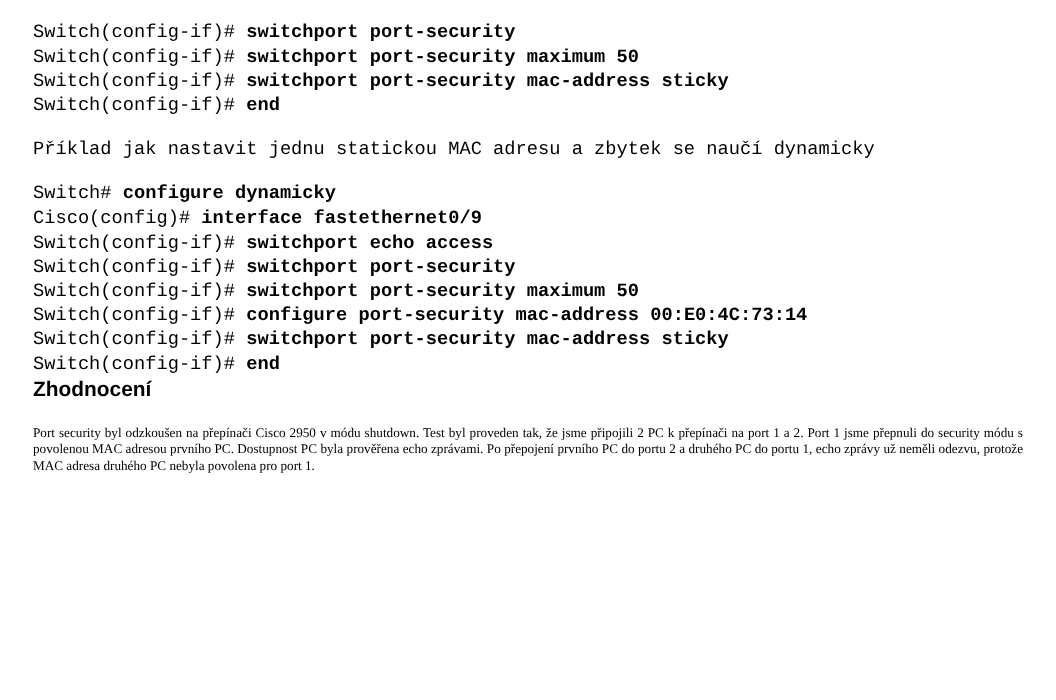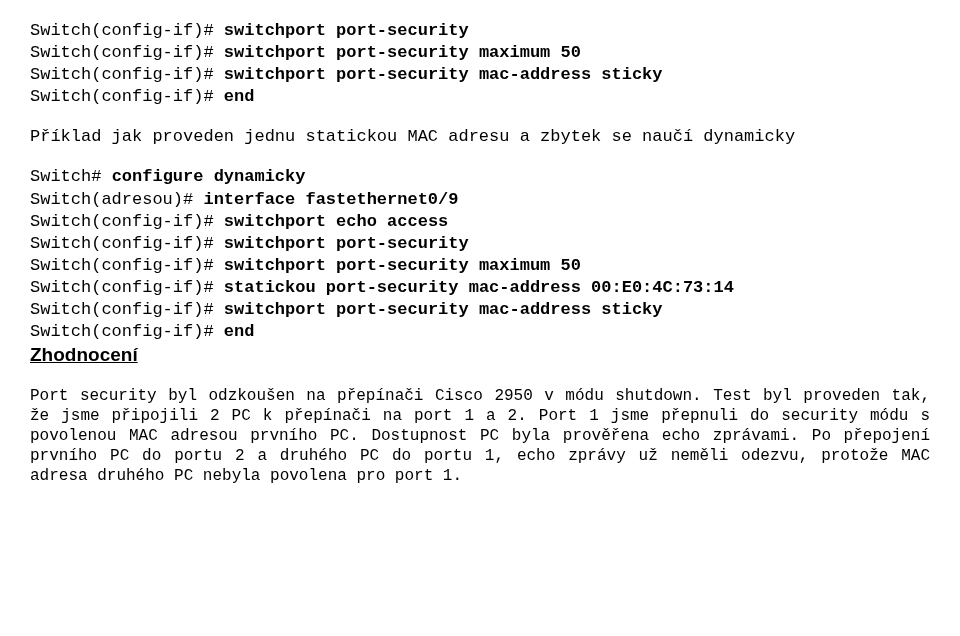--- a/index.html
+++ b/index.html
@@ -20,42 +20,42 @@
     line-height: 1.3;
   }
   .bold { font-weight: bold; }
   h2.eval {
     font-family: Arial, Helvetica, sans-serif;
     font-size: 19px;
     font-weight: bold;
     margin: 0 0 18px 0;
   }
   .para {
-    font-family: Liberation Mono, monospace;
-    font-size: 16px;
+    font-family: Liberation Serif, serif;
+    font-size: 12px;
     line-height: 1.25;
     text-align: justify;
   }
   .section-gap { margin-top: 18px; }
-  .big-gap { margin-top: 42px; text-decoration: underline; }
+  .big-gap { margin-top: 42px; }
 </style>
 </head>
 <body>
 
 <div class="mono"><span>Switch(config-if)# </span><span class="bold">switchport port-security</span>
 <span>Switch(config-if)# </span><span class="bold">switchport port-security maximum 50</span>
 <span>Switch(config-if)# </span><span class="bold">switchport port-security mac-address sticky</span>
 <span>Switch(config-if)# </span><span class="bold">end</span></div>
 
-<div class="mono section-gap">Příklad jak proveden jednu statickou MAC adresu a zbytek se naučí dynamicky</div>
+<div class="mono section-gap">Příklad jak nastavit jednu statickou MAC adresu a zbytek se naučí dynamicky</div>
 
 <div class="mono section-gap"><span>Switch# </span><span class="bold">configure dynamicky</span>
-<span>Switch(adresou)# </span><span class="bold">interface fastethernet0/9</span>
+<span>Cisco(config)# </span><span class="bold">interface fastethernet0/9</span>
 <span>Switch(config-if)# </span><span class="bold">switchport echo access</span>
 <span>Switch(config-if)# </span><span class="bold">switchport port-security</span>
 <span>Switch(config-if)# </span><span class="bold">switchport port-security maximum 50</span>
-<span>Switch(config-if)# </span><span class="bold">statickou port-security mac-address 00:E0:4C:73:14</span>
+<span>Switch(config-if)# </span><span class="bold">configure port-security mac-address 00:E0:4C:73:14</span>
 <span>Switch(config-if)# </span><span class="bold">switchport port-security mac-address sticky</span>
 <span>Switch(config-if)# </span><span class="bold">end</span></div>
 
 <h2 class="eval big-gap">Zhodnocení</h2>
 
 <div class="para">Port security byl odzkoušen na přepínači Cisco 2950 v módu shutdown. Test byl proveden tak, že jsme připojili 2 PC k přepínači na port 1 a 2. Port 1 jsme přepnuli do security módu s povolenou MAC adresou prvního PC. Dostupnost PC byla prověřena echo zprávami. Po přepojení prvního PC do portu 2 a druhého PC do portu 1, echo zprávy už neměli odezvu, protože MAC adresa druhého PC nebyla povolena pro port 1.</div>
 
 </body></html>

